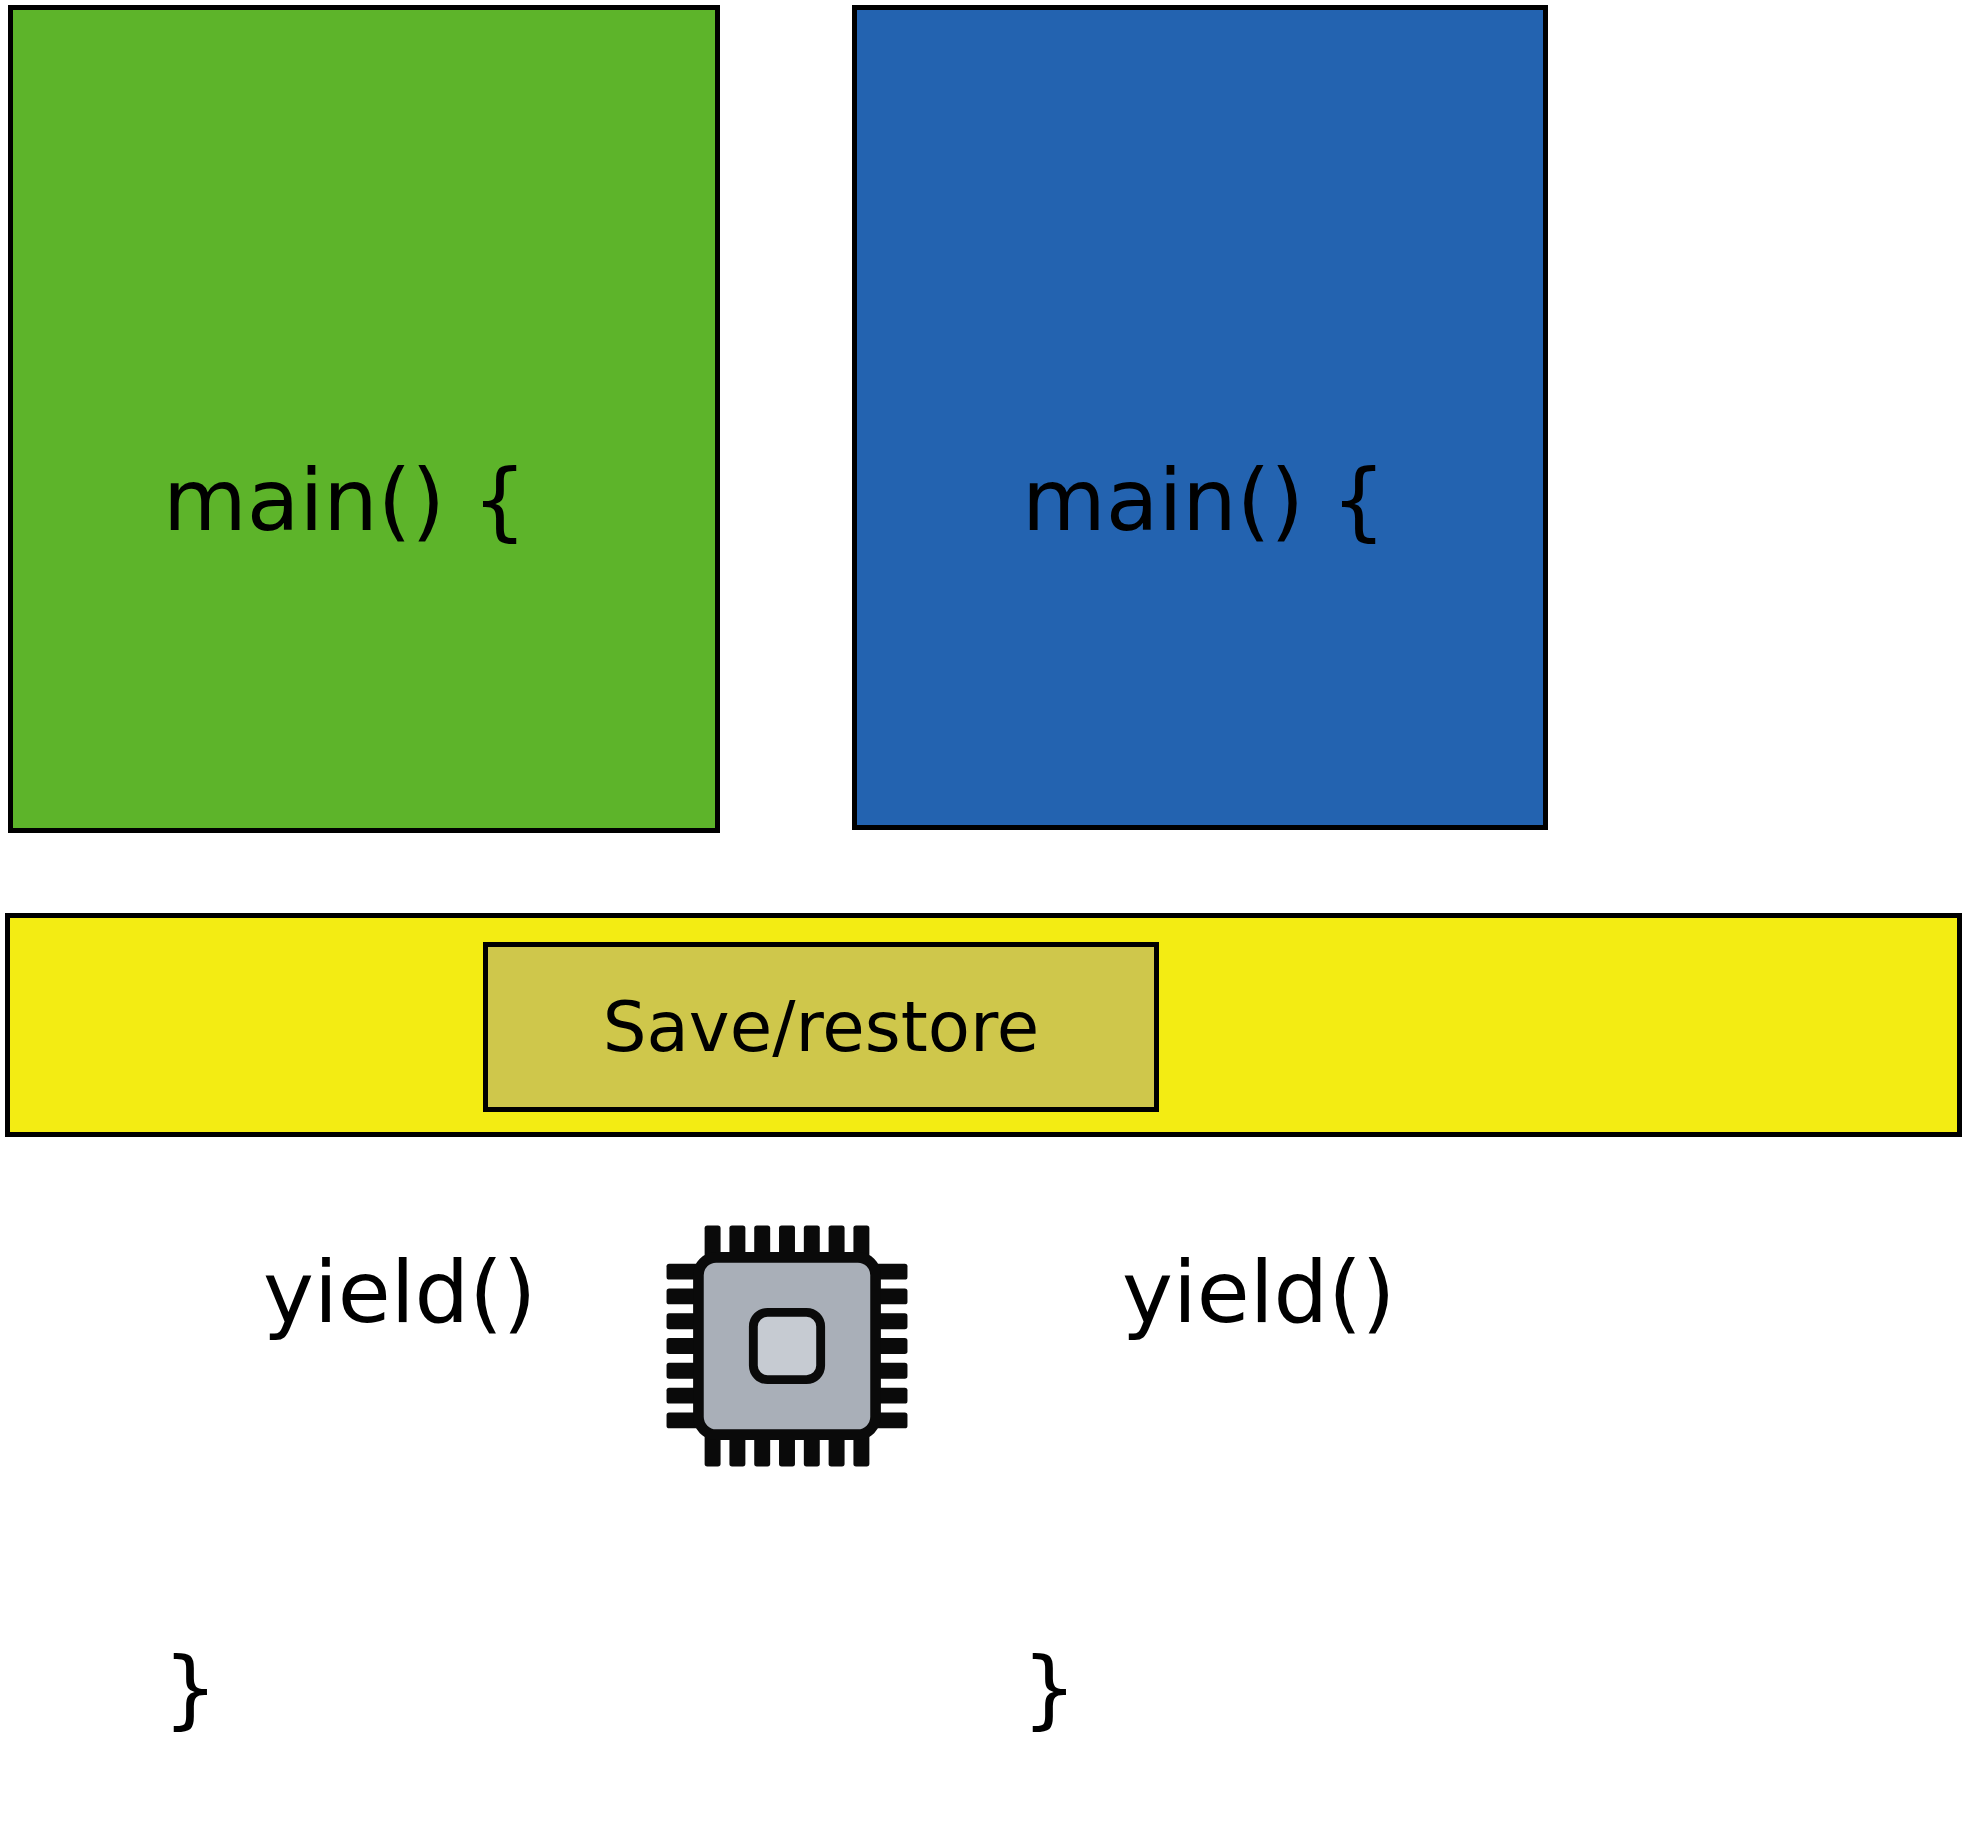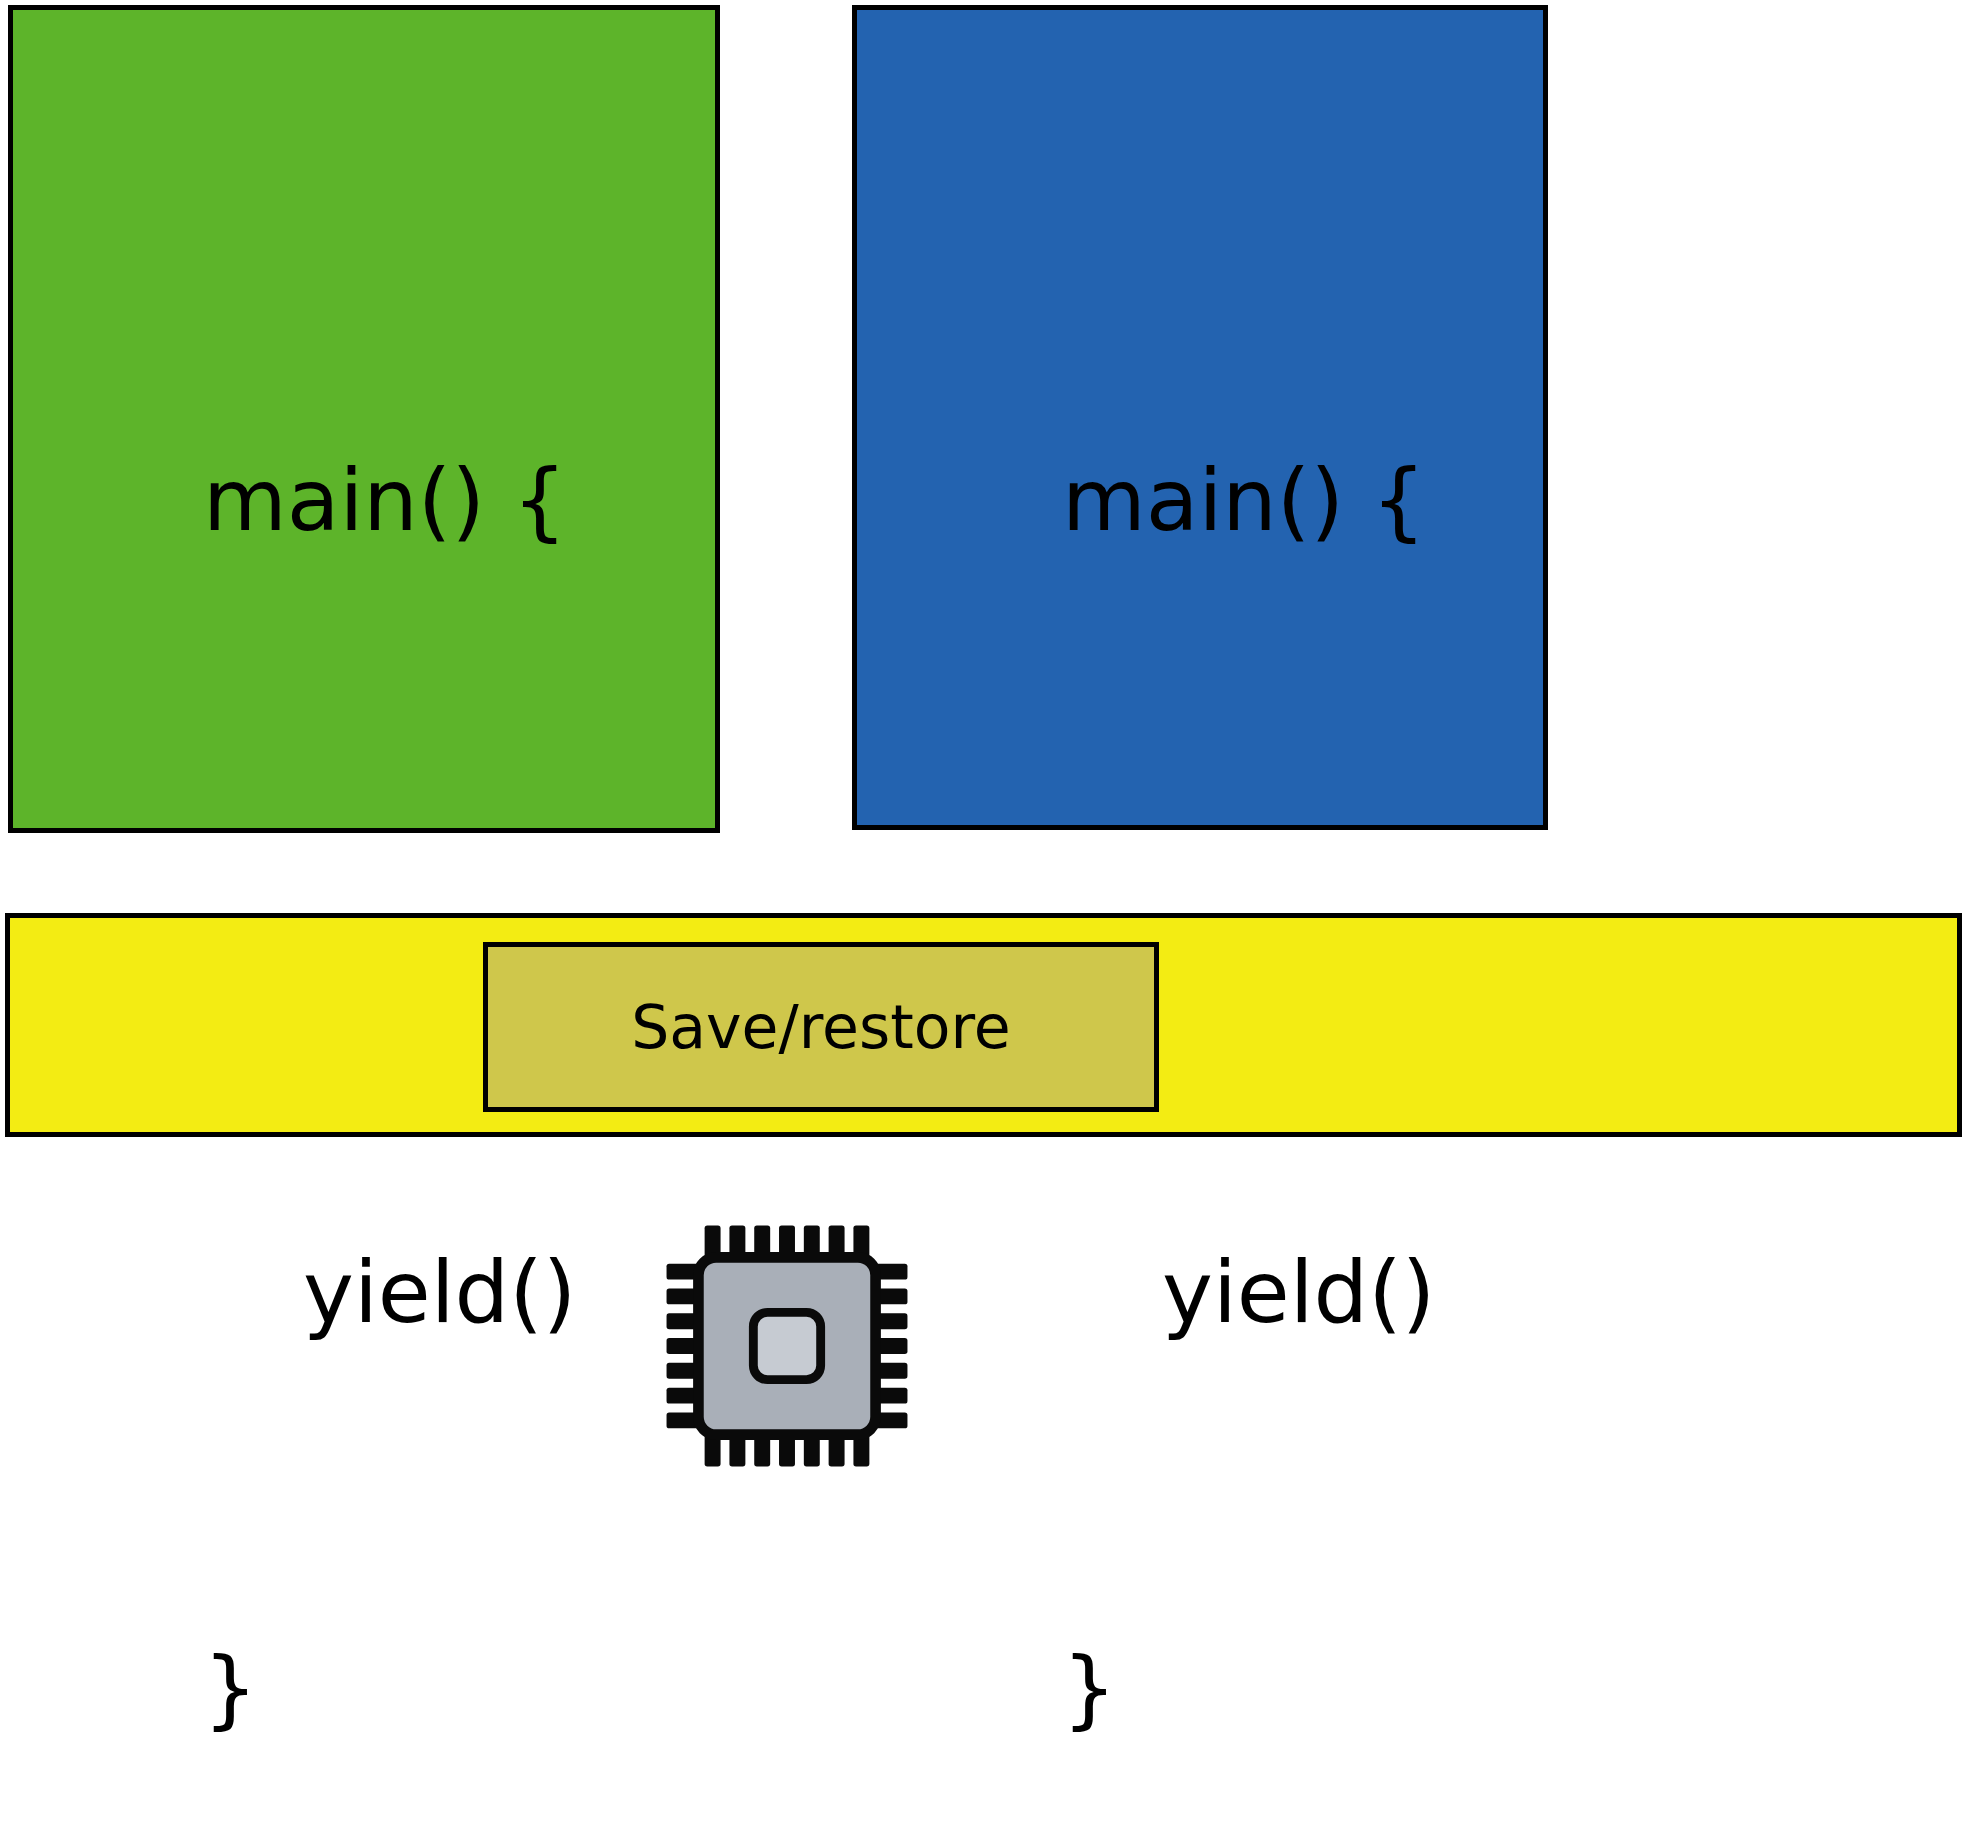--- a/index.html
+++ b/index.html
@@ -10,21 +10,20 @@
     position: relative;
     width: 1968px;
     height: 1847px;
     background: #ffffff;
     overflow: hidden;
   }
 
   .box {
     position: absolute;
     border: 5px solid #000;
-    padding-left: 40px;
   }
 
   .thread-a-box { left: 8px;   top: 5px; width: 712px; height: 828px; }
   .thread-b-box { left: 852px; top: 5px; width: 696px; height: 825px; }
 
   .code {
     padding: 160px 0 0 150px;
     font-size: 86px;
     line-height: 132px;
     white-space: pre;
@@ -40,21 +39,21 @@
   }
 
   .save-restore-box {
     position: absolute;
     left: 473px; top: 24px;
     width: 676px; height: 170px;
     border: 5px solid #000;
     display: flex;
     align-items: center;
     justify-content: center;
-    font-size: 60px;
+    font-size: 69px;
   }
 
   .cpu-wrap {
     position: absolute;
     left: 663px; top: 1222px;
     width: 248px; height: 248px;
   }
   .cpu-wrap svg { display: block; width: 100%; height: 100%; }
 </style>
 </head>

